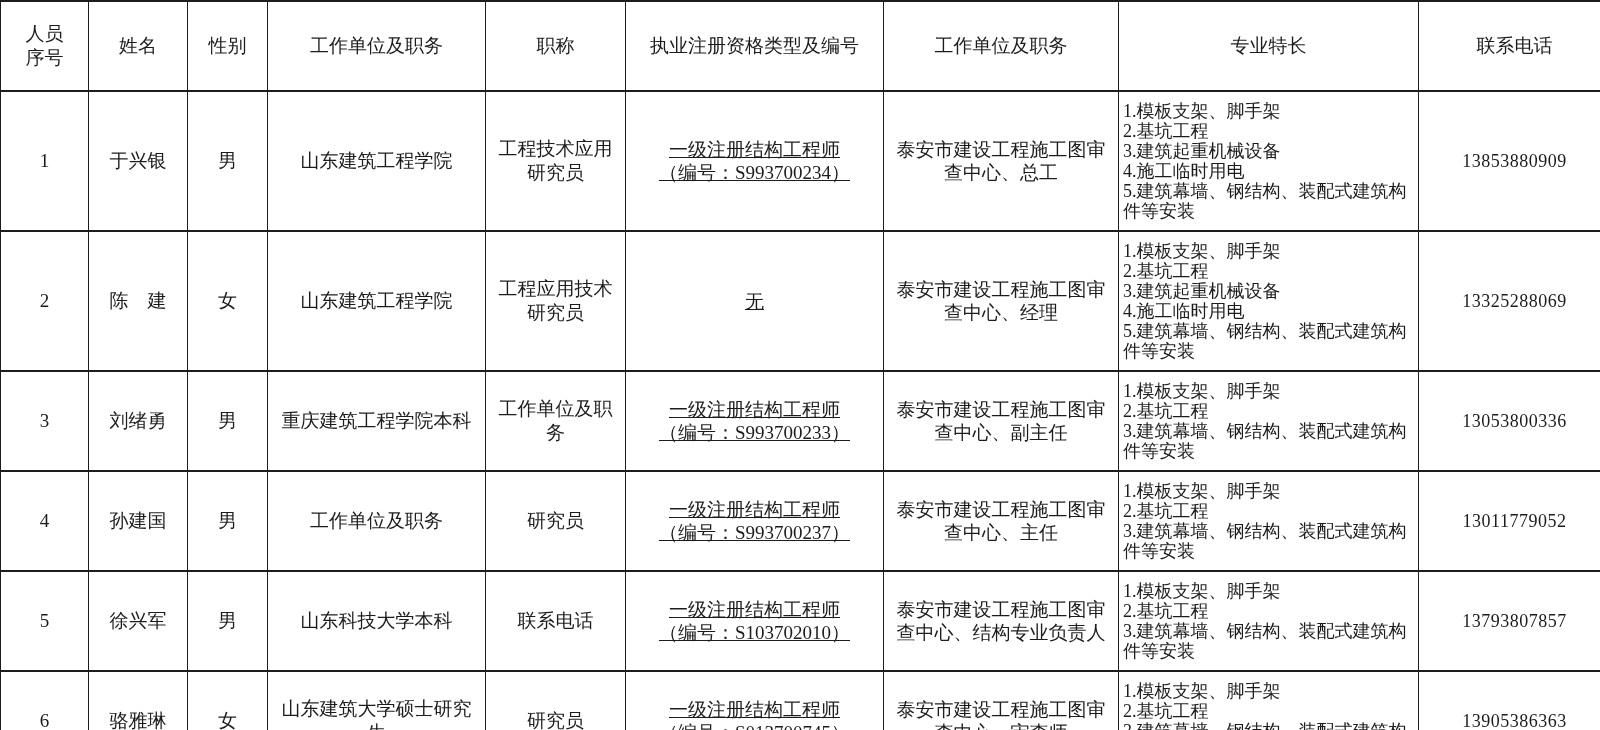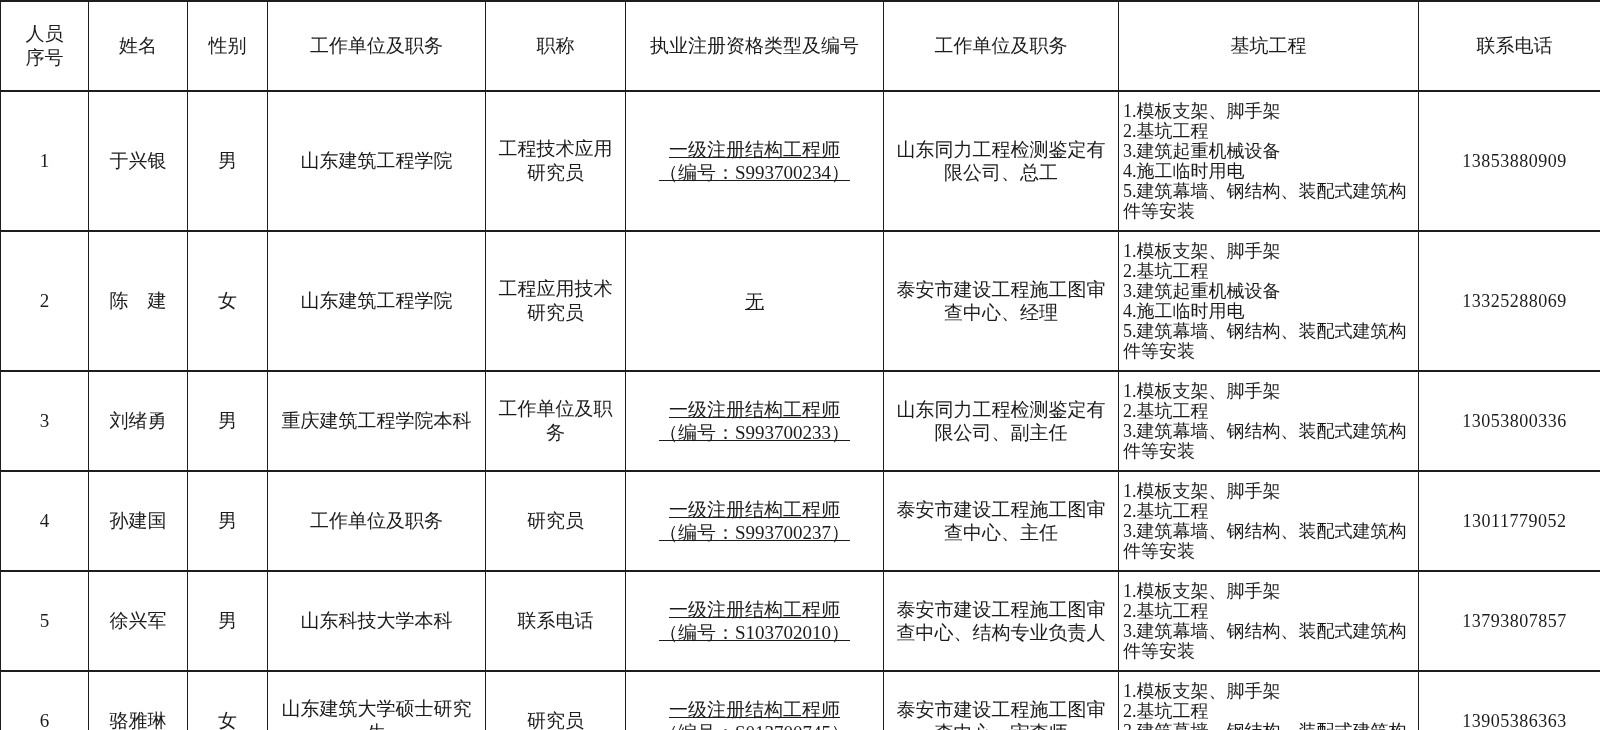--- a/index.html
+++ b/index.html
@@ -73,34 +73,34 @@
   <thead>
     <tr class="hdr">
       <th>人员
 序号</th>
       <th>姓名</th>
       <th>性别</th>
       <th>工作单位及职务</th>
       <th>职称</th>
       <th>执业注册资格类型及编号</th>
       <th>工作单位及职务</th>
-      <th>基坑工程</th>
+      <th>专业特长</th>
       <th>联系电话</th>
     </tr>
   </thead>
   <tbody>
     <tr class="r1">
       <td class="c-serial">1</td>
       <td class="c-name">于兴银</td>
       <td class="c-gender">男</td>
       <td class="c-edu">山东建筑工程学院</td>
       <td class="c-title">工程技术应用研究员</td>
       <td class="c-reg">一级注册结构工程师
 （编号：S993700234）</td>
-      <td class="c-emp">山东同力工程检测鉴定有限公司、总工</td>
+      <td class="c-emp">泰安市建设工程施工图审查中心、总工</td>
       <td class="c-spec">1.模板支架、脚手架
 2.基坑工程
 3.建筑起重机械设备
 4.施工临时用电
 5.建筑幕墙、钢结构、装配式建筑构件等安装</td>
       <td class="c-phone">13853880909</td>
     </tr>
     <tr class="r2">
       <td class="c-serial">2</td>
       <td class="c-name">陈　建</td>
@@ -117,21 +117,21 @@
       <td class="c-phone">13325288069</td>
     </tr>
     <tr class="r3">
       <td class="c-serial">3</td>
       <td class="c-name">刘绪勇</td>
       <td class="c-gender">男</td>
       <td class="c-edu">重庆建筑工程学院本科</td>
       <td class="c-title">工作单位及职务</td>
       <td class="c-reg">一级注册结构工程师
 （编号：S993700233）</td>
-      <td class="c-emp">山东同力工程检测鉴定有限公司、副主任</td>
+      <td class="c-emp">泰安市建设工程施工图审查中心、副主任</td>
       <td class="c-spec">1.模板支架、脚手架
 2.基坑工程
 3.建筑幕墙、钢结构、装配式建筑构件等安装</td>
       <td class="c-phone">13053800336</td>
     </tr>
     <tr class="r4">
       <td class="c-serial">4</td>
       <td class="c-name">孙建国</td>
       <td class="c-gender">男</td>
       <td class="c-edu">工作单位及职务</td>

